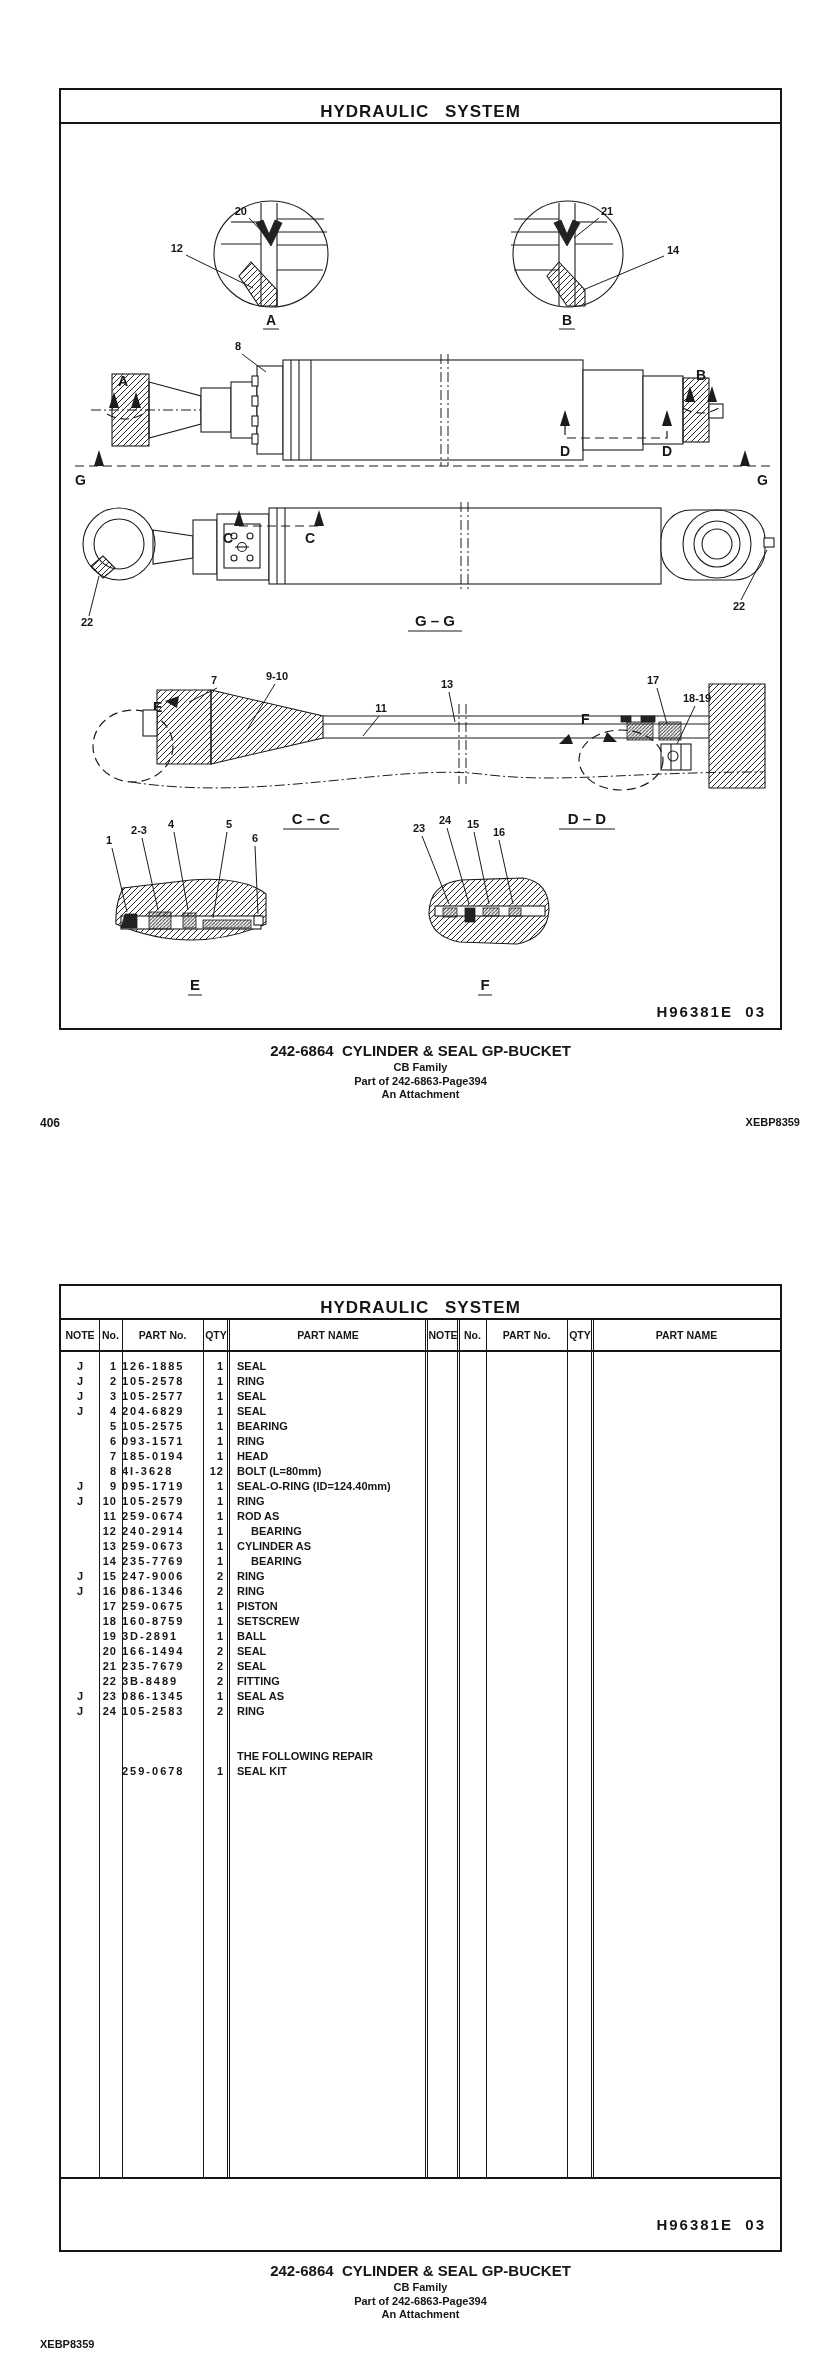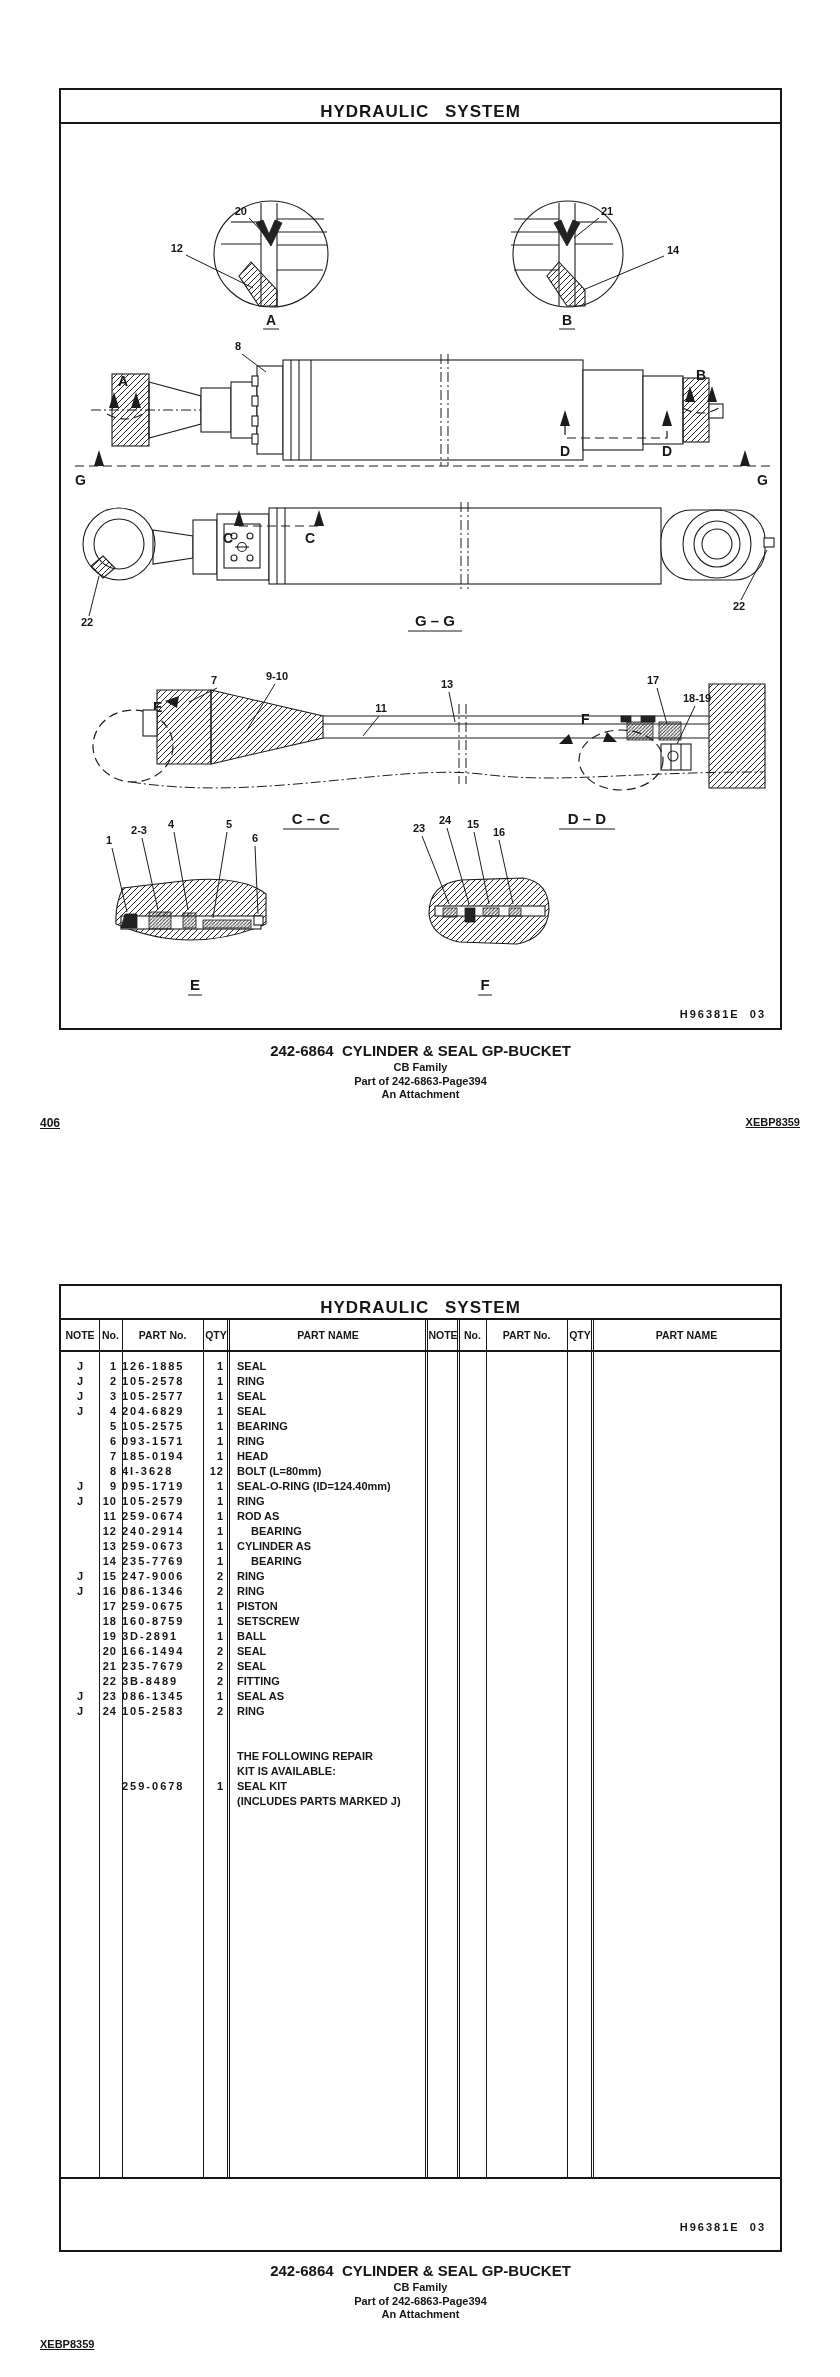--- a/index.html
+++ b/index.html
@@ -1,25 +1,25 @@
 <!DOCTYPE html>
 <html><head>
 <meta charset="utf-8">
 <style>
   html,body{margin:0;padding:0;background:#ffffff;}
   body{width:840px;height:2377px;position:relative;font-family:"Liberation Sans",sans-serif;color:#161616;}
   .sheet{position:absolute;left:0;width:840px;}
   .pagebox{position:absolute;left:59px;width:723px;border:2px solid #161616;box-sizing:border-box;background:#fff;}
   .titleband{height:32px;border-bottom:2px solid #161616;display:flex;align-items:flex-end;justify-content:center;}
   .titleband span{font-size:17px;font-weight:bold;letter-spacing:1px;word-spacing:10px;}
-  .figcode{position:absolute;right:14px;font-size:11px;font-weight:bold;letter-spacing:2px;white-space:pre;}
+  .figcode{position:absolute;right:14px;font-size:15px;font-weight:bold;letter-spacing:2px;white-space:pre;}
   .caption{position:absolute;left:59px;width:723px;text-align:center;line-height:1.25;}
   .cap-title{font-size:15px;font-weight:bold;white-space:pre;}
   .cap-sub{font-size:11px;font-weight:bold;}
-  .pagefoot{position:absolute;left:40px;width:760px;display:flex;justify-content:space-between;font-size:11px;font-weight:bold;text-decoration:underline;}
+  .pagefoot{position:absolute;left:40px;width:760px;display:flex;justify-content:space-between;font-size:11px;font-weight:bold;}
   
   .diagram-wrap{position:relative;height:906px;}
   svg{display:block;}
   .ln{stroke:#1c1c1c;stroke-width:1.1;fill:none;}
   .lnf{stroke:#1c1c1c;stroke-width:1.1;fill:#fff;}
   .hat{stroke:#1c1c1c;stroke-width:1.1;fill:url(#hatch);}
   .hatd{stroke:#1c1c1c;stroke-width:0.8;fill:url(#hatchD);}
   .dk{fill:#222;stroke:#1c1c1c;stroke-width:0.8;}
   .ld{stroke:#1c1c1c;stroke-width:1;fill:none;}
   .dash{stroke:#1c1c1c;stroke-width:1.2;fill:none;stroke-dasharray:9 5;}
@@ -502,37 +502,23 @@
           <div class="prow">
             <span class="c-note"></span>
             <span class="c-no"></span>
             <span class="c-part"></span>
             <span class="c-qty"></span>
             <span class="c-name">THE FOLLOWING REPAIR</span>
           </div>
           <div class="prow">
             <span class="c-note"></span>
             <span class="c-no"></span>
-            <span class="c-part"></span>
-            <span class="c-qty"></span>
-            <span class="c-name">KIT IS AVAILABLE:</span>
-          </div>
-          <div class="prow">
-            <span class="c-note"></span>
-            <span class="c-no"></span>
             <span class="c-part">259-0678</span>
             <span class="c-qty">1</span>
             <span class="c-name">SEAL KIT</span>
-          </div>
-          <div class="prow">
-            <span class="c-note"></span>
-            <span class="c-no"></span>
-            <span class="c-part"></span>
-            <span class="c-qty"></span>
-            <span class="c-name">(INCLUDES PARTS MARKED J)</span>
           </div>
         </div>
       <div class="tfoot-strip">
         <div class="figcode" style="bottom:18px;">H96381E  03</div>
       </div>
     </div>
   </div>
   <div class="caption" style="top:1072px;">
     <div class="cap-title">242-6864  CYLINDER &amp; SEAL GP-BUCKET</div>
     <div class="cap-sub">CB Family</div>

